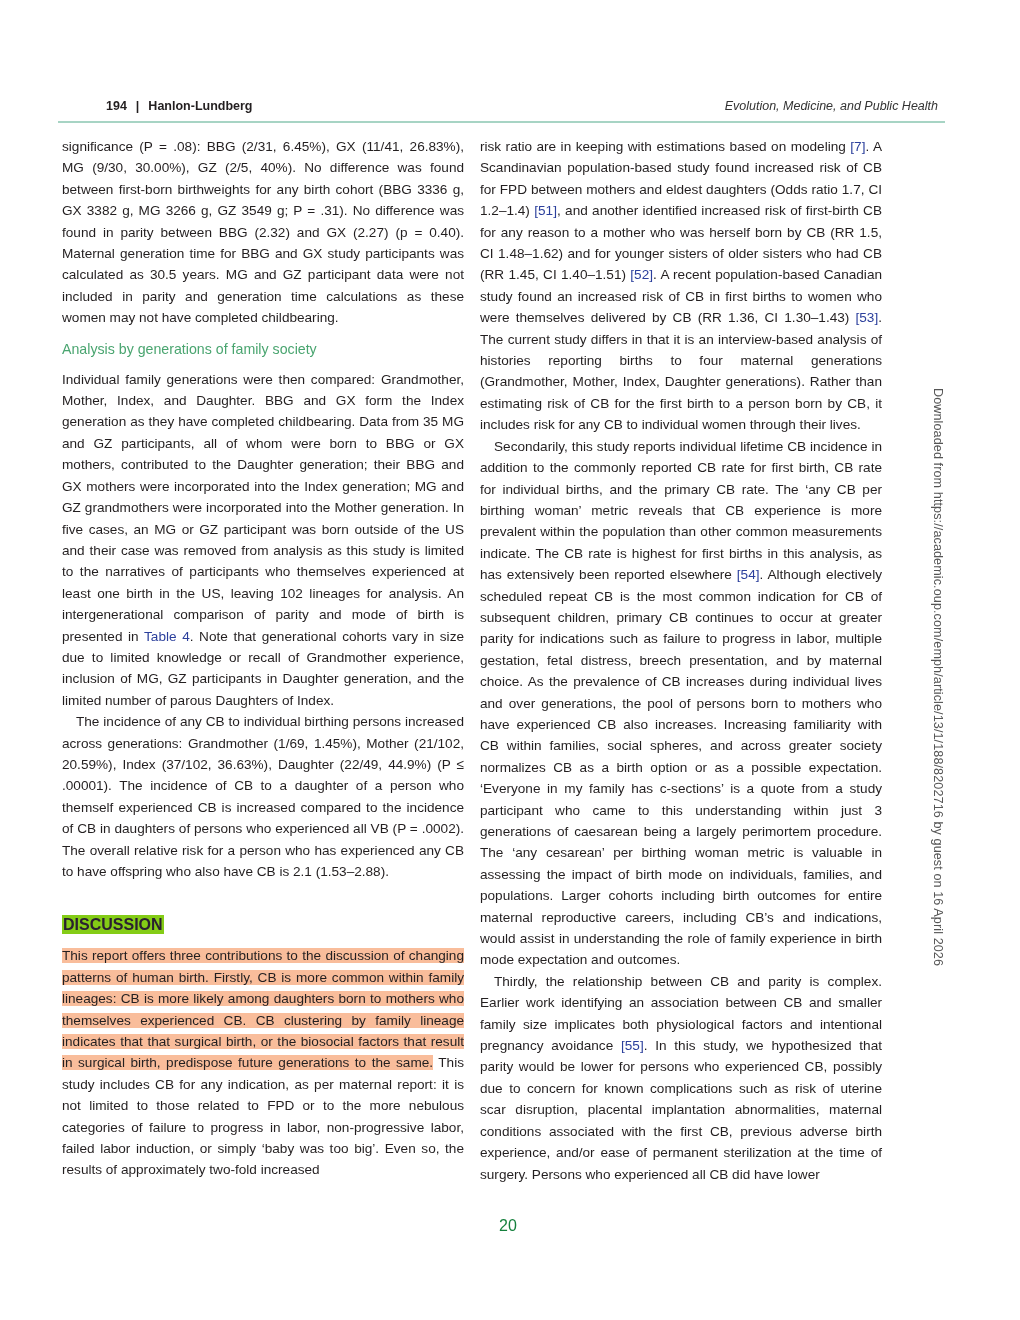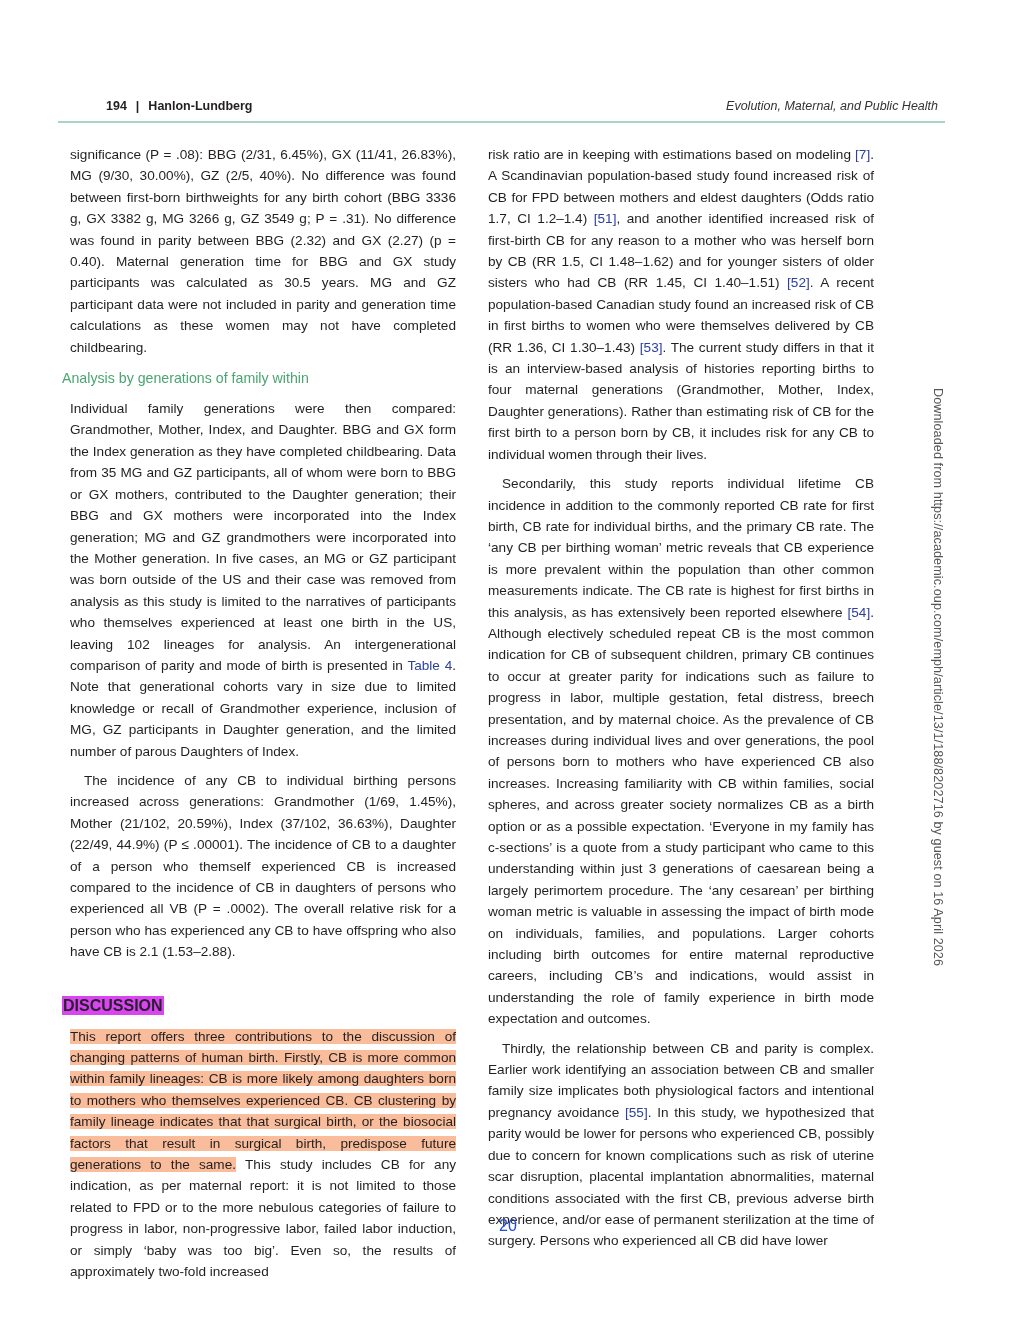--- a/index.html
+++ b/index.html
@@ -9,47 +9,47 @@
             font-size: 12.5px; margin-left: 44px; }
   .header .left { position: absolute; left: 0; top: 0; font-weight: bold; }
   .header .left .sep { margin: 0 9px; font-weight: bold; }
   .header .right { position: absolute; right: 0; top: 0; font-style: italic; color: #333; }
   .header-rule { position: absolute; left: 58px; top: 121px; width: 887px; height: 2px;
                  background: #a7d4c4; }
   .col { position: absolute; top: 136px; width: 402px; font-size: 13.6px; line-height: 21.4px;
          text-align: justify; color: #231f20; }
   .col-left { left: 62px; }
   .col-right { left: 480px; }
-  .col p { margin: 8px; }
+  .col p { margin: 0; }
   .col p.indent { text-indent: 14px; }
   .subhead { color: #4aa570; font-size: 14.2px; margin: 10px 0 10px 0 !important; line-height: 20px; text-align: left; }
   .section-head { margin: 32px 0 8px 0 !important; line-height: 22px; }
-  .section-head span { background: #d946ef; font-weight: bold; font-size: 16px; color: #2a2030; padding: 1px 1px; }
+  .section-head span { background: #84cc16; font-weight: bold; font-size: 16px; color: #2a2030; padding: 1px 1px; }
   .hl { background: #f9bd9b; }
   .ref { color: #2b3f9c; }
-  .page-num { position: absolute; left: 499px; top: 1217px; font-size: 16px; color: #1d4ed8; }
+  .page-num { position: absolute; left: 499px; top: 1217px; font-size: 16px; color: #15803d; }
   .side-note { position: absolute; left: 929px; top: 388px; width: 16px; height: 580px; }
   .side-note span { position: absolute; left: 0; top: 0; transform-origin: 0 0;
                     transform: translate(16px, 0) rotate(90deg); white-space: nowrap;
                     font-size: 12.6px; color: #555; letter-spacing: 0.1px; }
 </style>
 </head>
 <body>
 
 <div class="header">
   <div class="left">
     <span>194</span><span class="sep">|</span><span>Hanlon-Lundberg</span>
   </div>
-  <div class="right">Evolution, Maternal, and Public Health</div>
+  <div class="right">Evolution, Medicine, and Public Health</div>
 </div>
 <div class="header-rule"></div>
 
 <div class="col col-left">
   <p>significance (P = .08): BBG (2/31, 6.45%), GX (11/41, 26.83%), MG (9/30, 30.00%), GZ (2/5, 40%). No difference was found between first-born birthweights for any birth cohort (BBG 3336 g, GX 3382 g, MG 3266 g, GZ 3549 g; P = .31). No difference was found in parity between BBG (2.32) and GX (2.27) (p = 0.40). Maternal generation time for BBG and GX study participants was calculated as 30.5 years. MG and GZ participant data were not included in parity and generation time calculations as these women may not have completed childbearing.</p>
-  <p class="subhead">Analysis by generations of family within</p>
+  <p class="subhead">Analysis by generations of family society</p>
   <p><span>Individual family generations were then compared: Grandmother, Mother, Index, and Daughter. BBG and GX form the Index generation as they have completed childbearing. Data from 35 MG and GZ participants, all of whom were born to BBG or GX mothers, contributed to the Daughter generation; their BBG and GX mothers were incorporated into the Index generation; MG and GZ grandmothers were incorporated into the Mother generation. In five cases, an MG or GZ participant was born outside of the US and their case was removed from analysis as this study is limited to the narratives of participants who themselves experienced at least one birth in the US, leaving 102 lineages for analysis. An intergenerational comparison of parity and mode of birth is presented in </span><span class="ref">Table 4</span><span>. Note that generational cohorts vary in size due to limited knowledge or recall of Grandmother experience, inclusion of MG, GZ participants in Daughter generation, and the limited number of parous Daughters of Index.</span></p>
   <p class="indent">The incidence of any CB to individual birthing persons increased across generations: Grandmother (1/69, 1.45%), Mother (21/102, 20.59%), Index (37/102, 36.63%), Daughter (22/49, 44.9%) (P ≤ .00001). The incidence of CB to a daughter of a person who themself experienced CB is increased compared to the incidence of CB in daughters of persons who experienced all VB (P = .0002). The overall relative risk for a person who has experienced any CB to have offspring who also have CB is 2.1 (1.53–2.88).</p>
   <p class="section-head"><span>DISCUSSION</span></p>
   <p><span class="hl">This report offers three contributions to the discussion of changing patterns of human birth. Firstly, CB is more common within family lineages: CB is more likely among daughters born to mothers who themselves experienced CB. CB clustering by family lineage indicates that that surgical birth, or the biosocial factors that result in surgical birth, predispose future generations to the same.</span><span> This study includes CB for any indication, as per maternal report: it is not limited to those related to FPD or to the more nebulous categories of failure to progress in labor, non-progressive labor, failed labor induction, or simply ‘baby was too big’. Even so, the results of approximately two-fold increased</span></p>
 </div>
 
 <div class="col col-right">
   <p><span>risk ratio are in keeping with estimations based on modeling </span><span class="ref">[7]</span><span>. A Scandinavian population-based study found increased risk of CB for FPD between mothers and eldest daughters (Odds ratio 1.7, CI 1.2–1.4) </span><span class="ref">[51]</span><span>, and another identified increased risk of first-birth CB for any reason to a mother who was herself born by CB (RR 1.5, CI 1.48–1.62) and for younger sisters of older sisters who had CB (RR 1.45, CI 1.40–1.51) </span><span class="ref">[52]</span><span>. A recent population-based Canadian study found an increased risk of CB in first births to women who were themselves delivered by CB (RR 1.36, CI 1.30–1.43) </span><span class="ref">[53]</span><span>. The current study differs in that it is an interview-based analysis of histories reporting births to four maternal generations (Grandmother, Mother, Index, Daughter generations). Rather than estimating risk of CB for the first birth to a person born by CB, it includes risk for any CB to individual women through their lives.</span></p>
   <p class="indent"><span>Secondarily, this study reports individual lifetime CB incidence in addition to the commonly reported CB rate for first birth, CB rate for individual births, and the primary CB rate. The ‘any CB per birthing woman’ metric reveals that CB experience is more prevalent within the population than other common measurements indicate. The CB rate is highest for first births in this analysis, as has extensively been reported elsewhere </span><span class="ref">[54]</span><span>. Although electively scheduled repeat CB is the most common indication for CB of subsequent children, primary CB continues to occur at greater parity for indications such as failure to progress in labor, multiple gestation, fetal distress, breech presentation, and by maternal choice. As the prevalence of CB increases during individual lives and over generations, the pool of persons born to mothers who have experienced CB also increases. Increasing familiarity with CB within families, social spheres, and across greater society normalizes CB as a birth option or as a possible expectation. ‘Everyone in my family has c-sections’ is a quote from a study participant who came to this understanding within just 3 generations of caesarean being a largely perimortem procedure. The ‘any cesarean’ per birthing woman metric is valuable in assessing the impact of birth mode on individuals, families, and populations. Larger cohorts including birth outcomes for entire maternal reproductive careers, including CB’s and indications, would assist in understanding the role of family experience in birth mode expectation and outcomes.</span></p>
   <p class="indent"><span>Thirdly, the relationship between CB and parity is complex. Earlier work identifying an association between CB and smaller family size implicates both physiological factors and intentional pregnancy avoidance </span><span class="ref">[55]</span><span>. In this study, we hypothesized that parity would be lower for persons who experienced CB, possibly due to concern for known complications such as risk of uterine scar disruption, placental implantation abnormalities, maternal conditions associated with the first CB, previous adverse birth experience, and/or ease of permanent sterilization at the time of surgery. Persons who experienced all CB did have lower</span></p>

